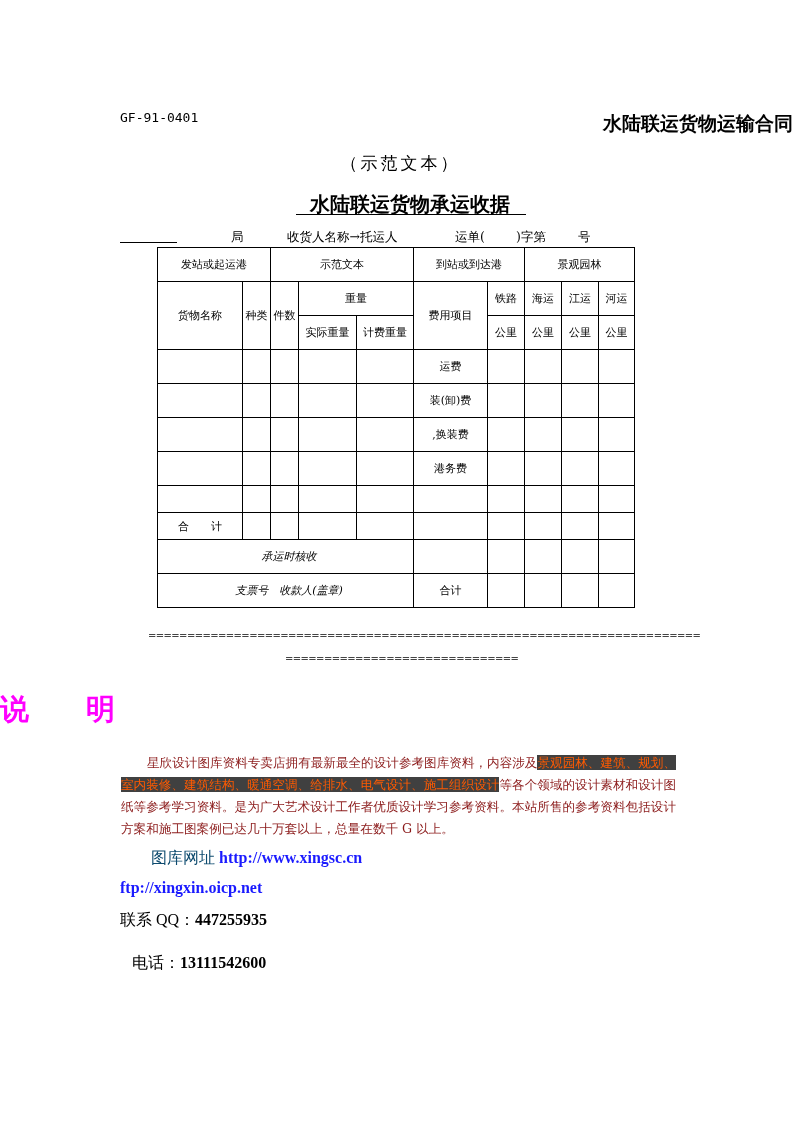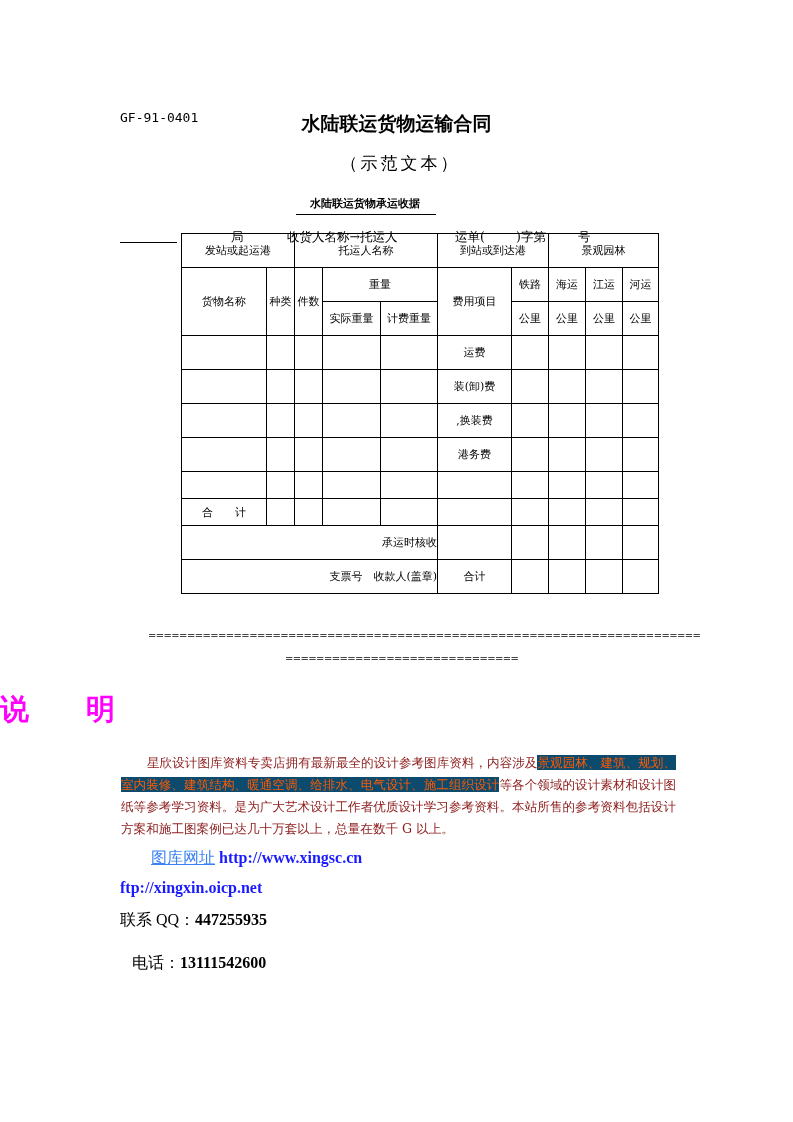--- a/index.html
+++ b/index.html
@@ -1,34 +1,34 @@
 <!DOCTYPE html>
 <html><head>
 <meta charset="utf-8">
 <style>
   html,body{margin:0;padding:0;background:#fff;}
   body{width:793px;height:1122px;position:relative;overflow:hidden;font-family:"DejaVu Serif","Liberation Serif",serif;color:#000;}
   .abs{position:absolute;}
   .code{left:120px;top:63px;font-family:"DejaVu Sans Mono","Liberation Mono",monospace;font-size:13px;margin-top:47px;}
-  .title{left:0;width:793px;top:111px;text-align:center;font-family:"DejaVu Sans","Liberation Sans",sans-serif;font-weight:bold;font-size:19px;}
+  .title{left:0;width:793px;top:111px;text-align:right;font-family:"DejaVu Sans","Liberation Sans",sans-serif;font-weight:bold;font-size:19px;}
   .subtitle{left:4px;width:793px;top:152px;text-align:center;font-size:17px;letter-spacing:3px;}
-  .subtitle2{left:296px;top:194px;font-family:"DejaVu Sans","Liberation Sans",sans-serif;font-weight:bold;font-size:11px;border-bottom:1.5px solid #000;padding:0 16px 0 14px;line-height:20px;}
+  .subtitle2{left:296px;top:194px;font-family:"DejaVu Sans","Liberation Sans",sans-serif;font-weight:bold;font-size:20px;border-bottom:1.5px solid #000;padding:0 16px 0 14px;line-height:20px;}
   .formline{top:229px;font-size:12.5px;white-space:pre;}
   .uline{left:120px;top:242px;width:57px;border-top:1px solid #000;}
-  table.t{position:absolute;left:157px;top:233px;border-collapse:collapse;table-layout:fixed;font-size:11px;margin-left:24px;}
+  table.t{position:absolute;left:157px;top:247px;border-collapse:collapse;table-layout:fixed;font-size:11px;}
   table.t td{border:1px solid #000;text-align:center;padding:0;overflow:hidden;white-space:nowrap;}
-  table.t td.l{text-align:right;padding-left:7px;}
+  table.t td.l{text-align:center;padding-left:7px;font-style:italic;}
   .sep{font-family:"DejaVu Sans","Liberation Sans",sans-serif;font-size:10px;color:#444;letter-spacing:-0.6px;white-space:nowrap;}
   .note-title{left:0;width:793px;top:690px;text-align:left;font-family:"DejaVu Sans","Liberation Sans",sans-serif;font-weight:bold;font-size:29px;color:#ff00ff;letter-spacing:14px;}
   .para{left:121px;top:752px;width:555px;font-size:12.6px;line-height:22px;color:#8b1a1a;text-align:justify;}
-  .para .hl{background:#0c4a6e;color:#ff5a00;}
+  .para .hl{background:#404040;color:#ff5a00;}
   .indent{display:inline-block;width:26px;}
   .contact{font-family:"Liberation Serif","DejaVu Serif",serif;font-size:16px;}
   .blue{color:#1a1aff;font-weight:bold;}
-  .maroon{color:#3b82f6;text-decoration:underline;}
+  .maroon{color:#0c4a6e;}
   .bold{font-weight:bold;}
 </style>
 </head>
 <body>
 
 <div class="abs code">GF-91-0401</div>
 <div class="abs title">水陆联运货物运输合同</div>
 <div class="abs subtitle">（示范文本）</div>
 <div class="abs subtitle2">水陆联运货物承运收据</div>
 
@@ -48,21 +48,21 @@
       <col style="width:57px">
     <col style="width:74px">
       <col style="width:37px">
       <col style="width:37px">
       <col style="width:37px">
       <col style="width:36px">
   </colgroup>
   <tbody>
       <tr style="height:34px">
     <td colspan="2">发站或起运港</td>
-    <td colspan="3">托运人名称</td>
+    <td colspan="3">示范文本</td>
     <td colspan="2">到站或到达港</td>
     <td colspan="3">景观园林</td>
   </tr>
   <tr style="height:34px">
     <td rowspan="2">货物名称</td>
     <td rowspan="2">种类</td>
     <td rowspan="2">件数</td>
     <td colspan="2">重量</td>
     <td rowspan="2">费用项目</td>
     <td>铁路</td>

